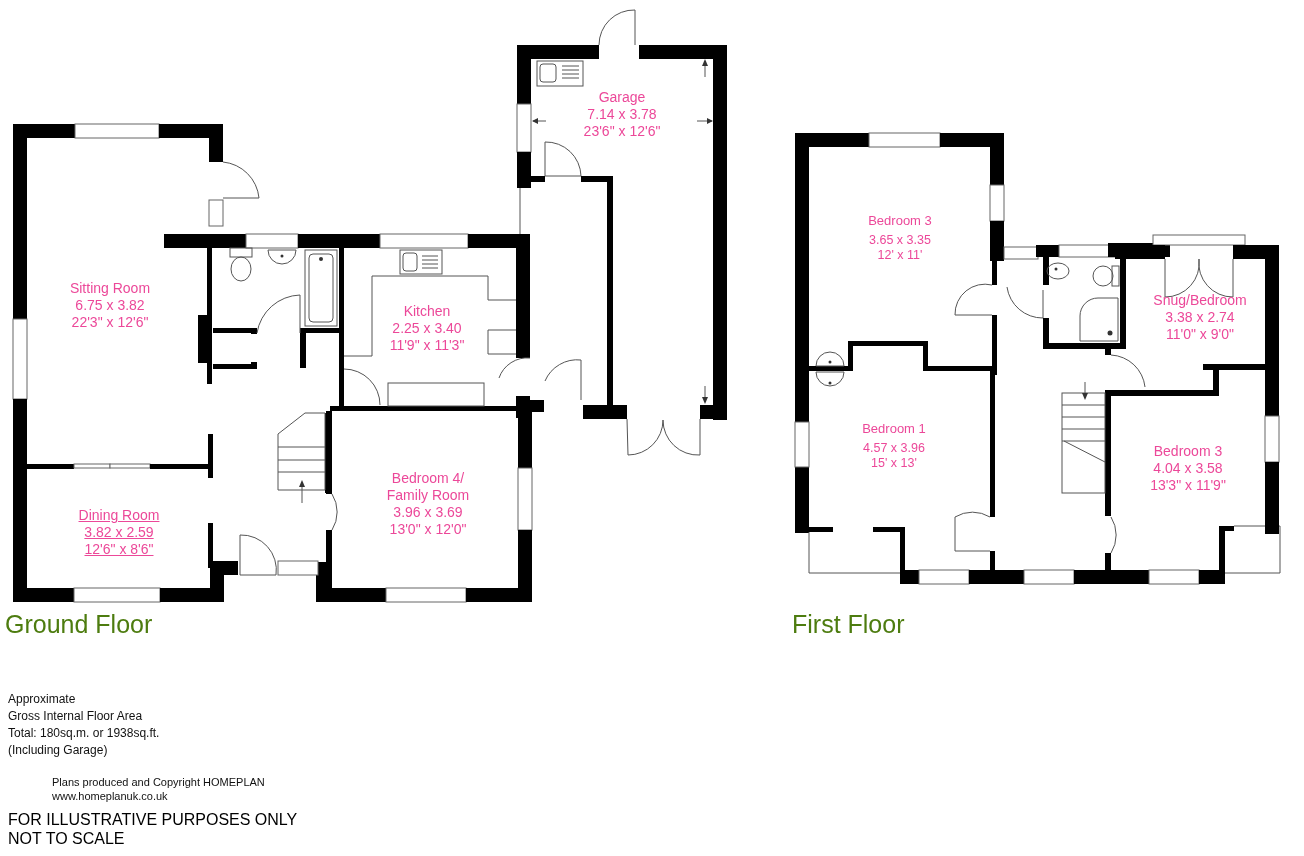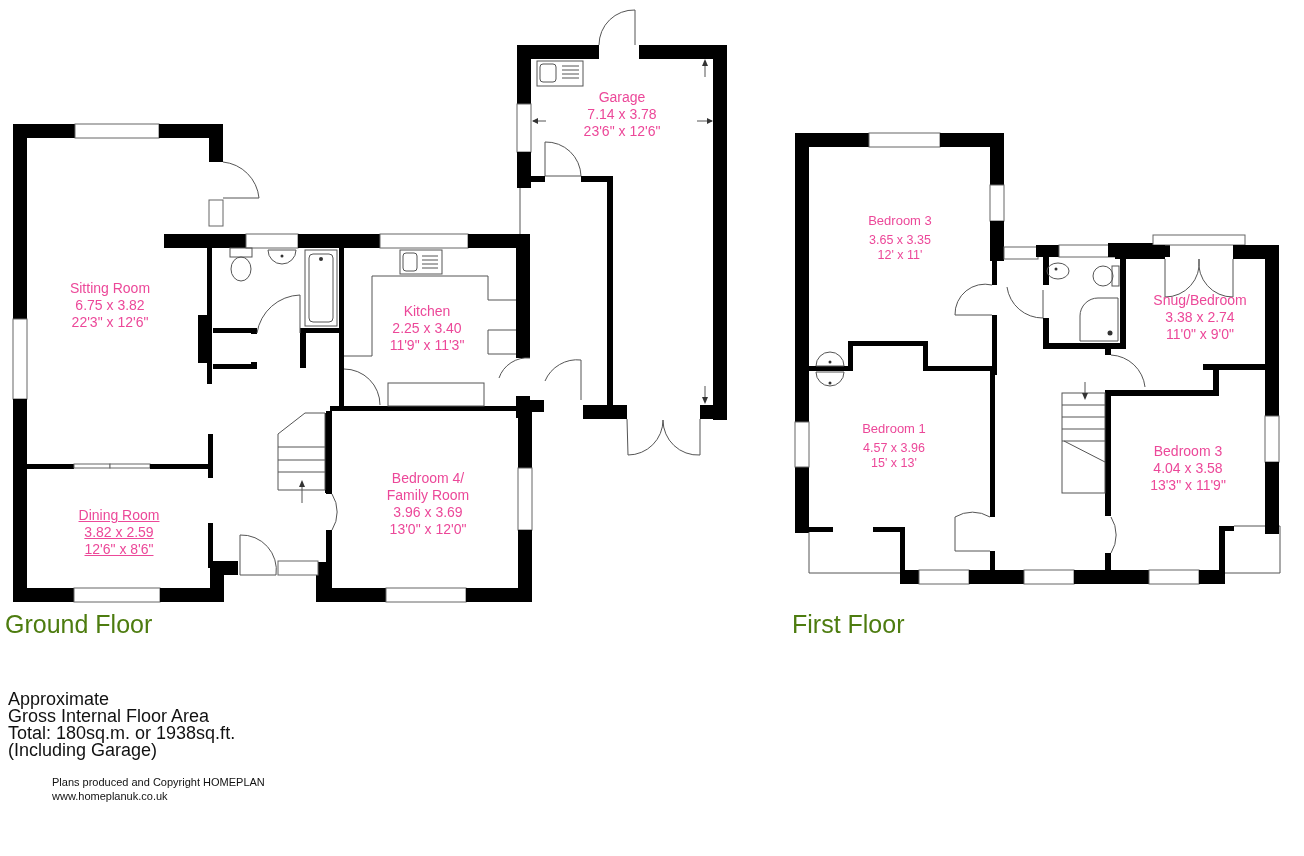--- a/index.html
+++ b/index.html
@@ -9,21 +9,21 @@
   .w { fill:#000; }
   .thin { fill:none; stroke:#555; stroke-width:1; }
   .winf { fill:#fff; stroke:#666; stroke-width:1; }
   .room-label { position:absolute; text-align:center; line-height:1.22;
                 font-size:14px; color:#ec4899; transform:translateX(-50%); white-space:nowrap; }
   .room-label span { display:block; }
   .room-label .dim-m, .room-label .dim-ft { font-size:14px; }
   .room-label.sm { font-size:13px; }
   .room-label.sm .dim-m, .room-label.sm .dim-ft { font-size:12.5px; }
   .floor-title { position:absolute; font-size:25px; color:#4d7c0f; white-space:nowrap; }
-  .notes { position:absolute; left:8px; top:691px; font-size:18px; line-height:17px; color:#111; }
+  .notes { position:absolute; left:8px; top:691px; font-size:12px; line-height:17px; color:#111; }
   .notes span { display:block; }
   .copy { position:absolute; left:8px; top:775px; font-size:11px; line-height:14px; color:#111; }
   .copy span { display:block;padding-left:44px; }
   .disc { position:absolute; left:8px; top:810px; font-size:16px; line-height:19px; color:#000; }
   .disc span { display:block; }
 </style>
 </head>
 <body>
 
 <svg class="plan" width="1304" height="856" viewBox="0 0 1304 856">
@@ -325,13 +325,15 @@
   <span>Total: 180sq.m. or 1938sq.ft.</span>
   <span>(Including Garage)</span>
 </div>
 
 <div class="copy">
   <span>Plans produced and Copyright HOMEPLAN</span>
   <span>www.homeplanuk.co.uk</span>
 </div>
 
 <div class="disc">
+  <span>FOR ILLUSTRATIVE PURPOSES ONLY</span>
+  <span>NOT TO SCALE</span>
 </div>
 
 </body></html>

